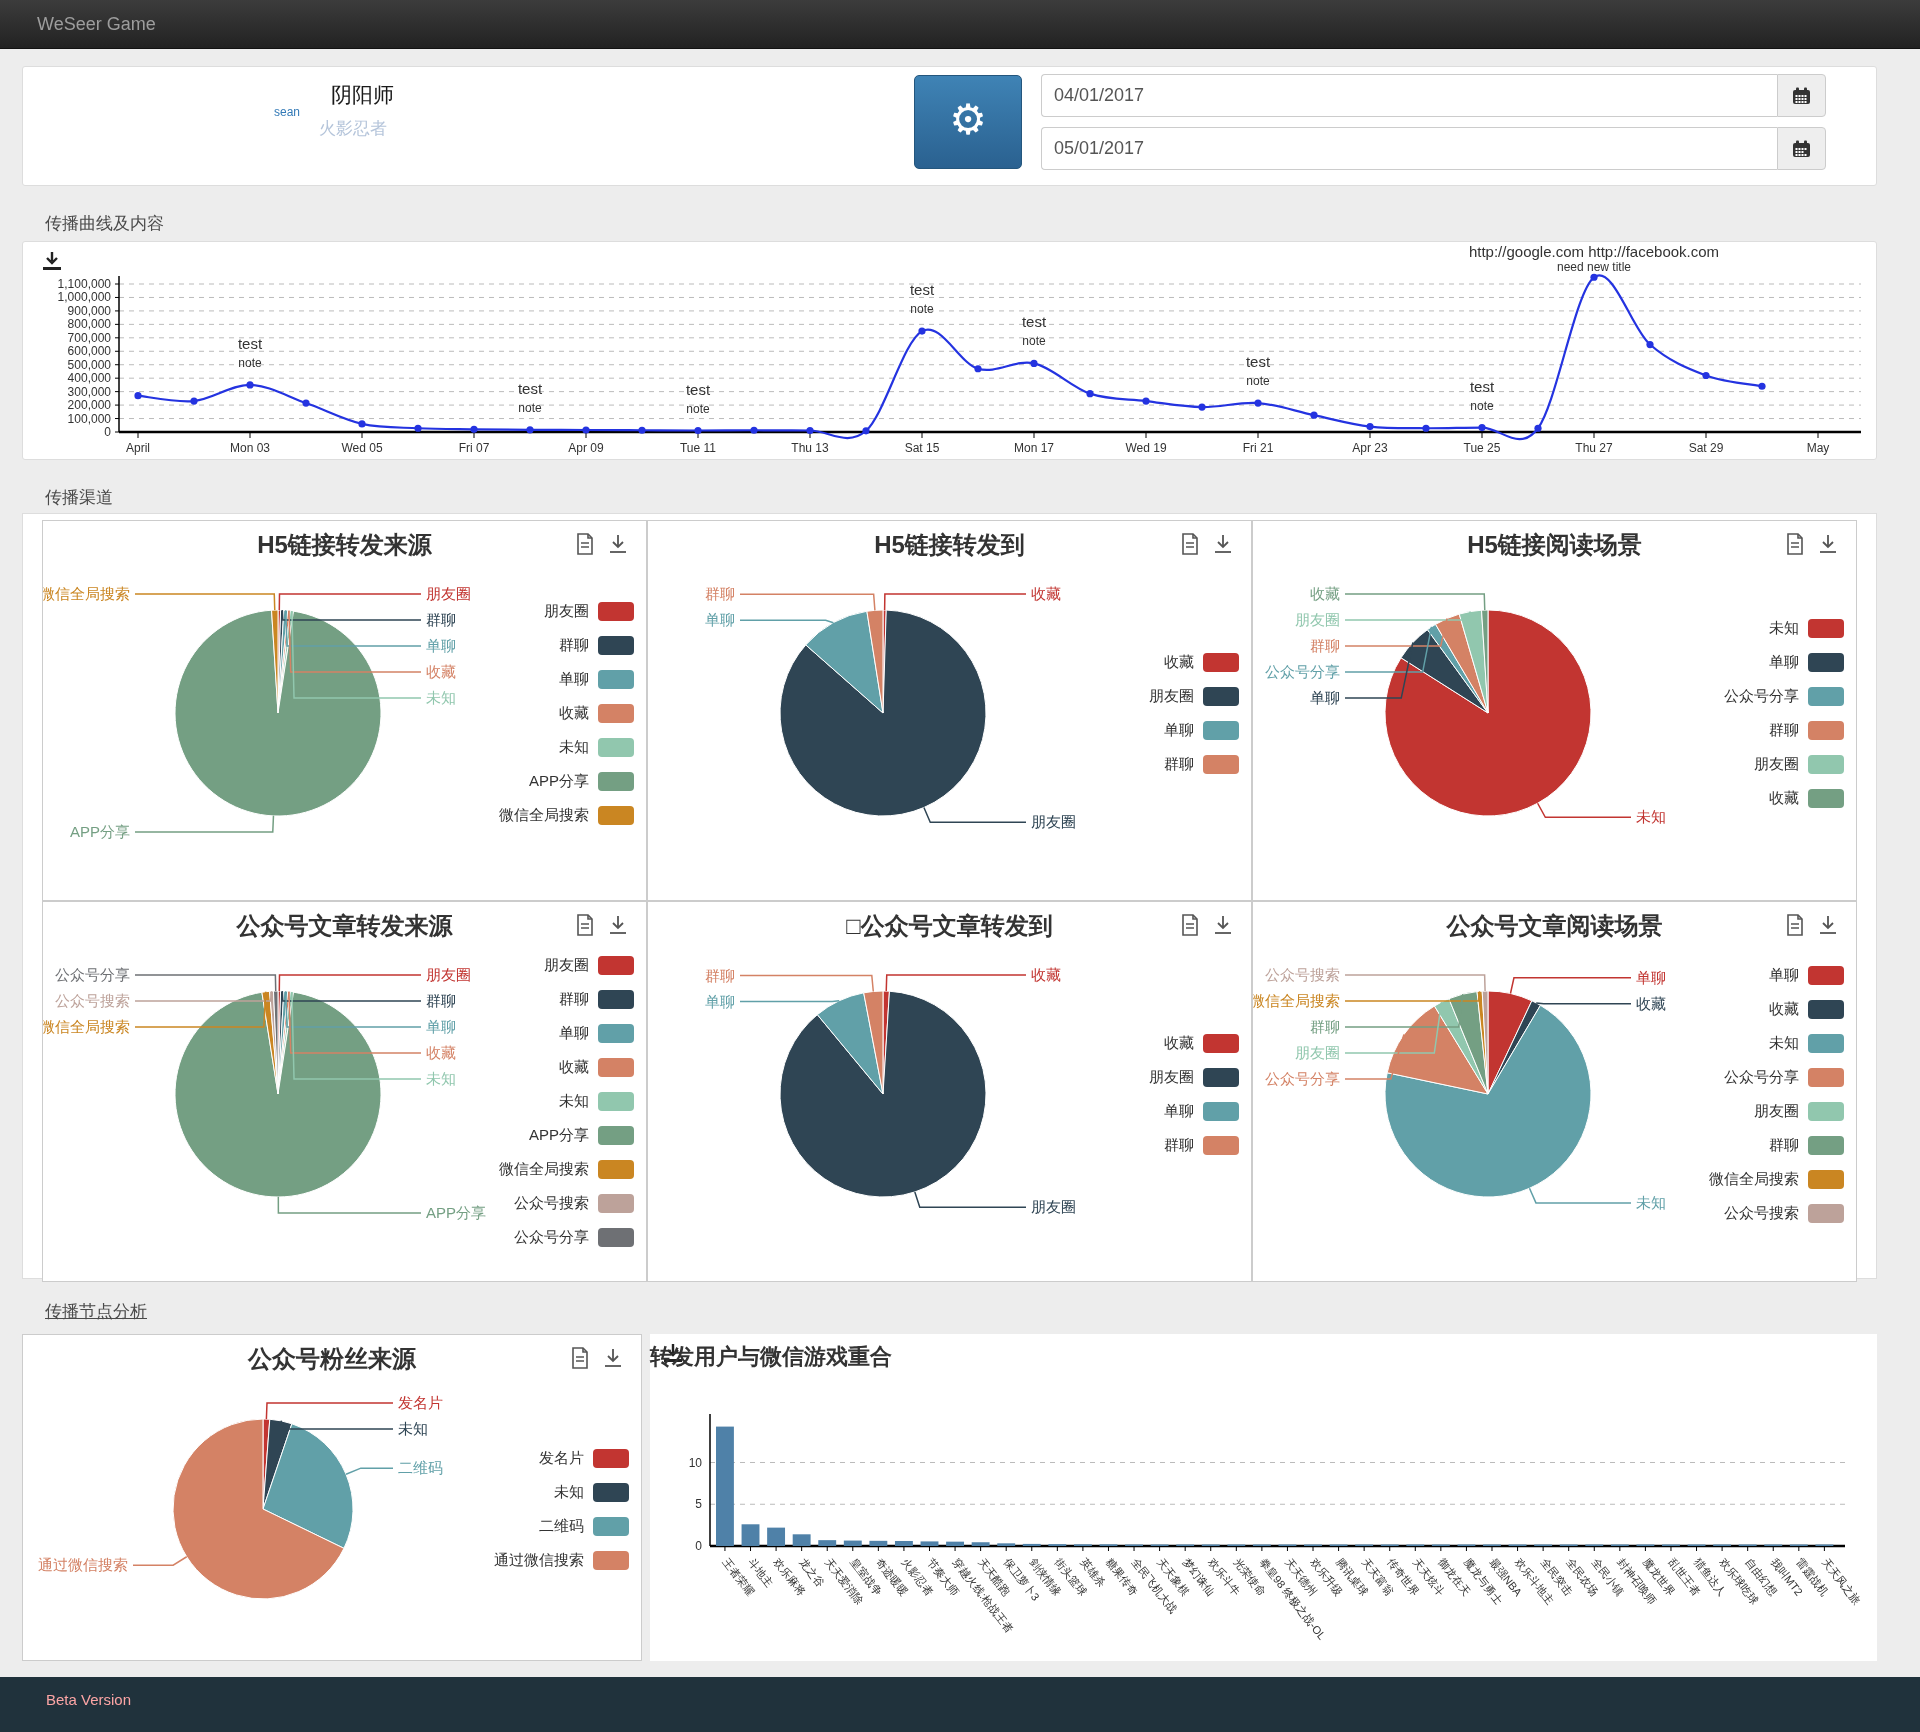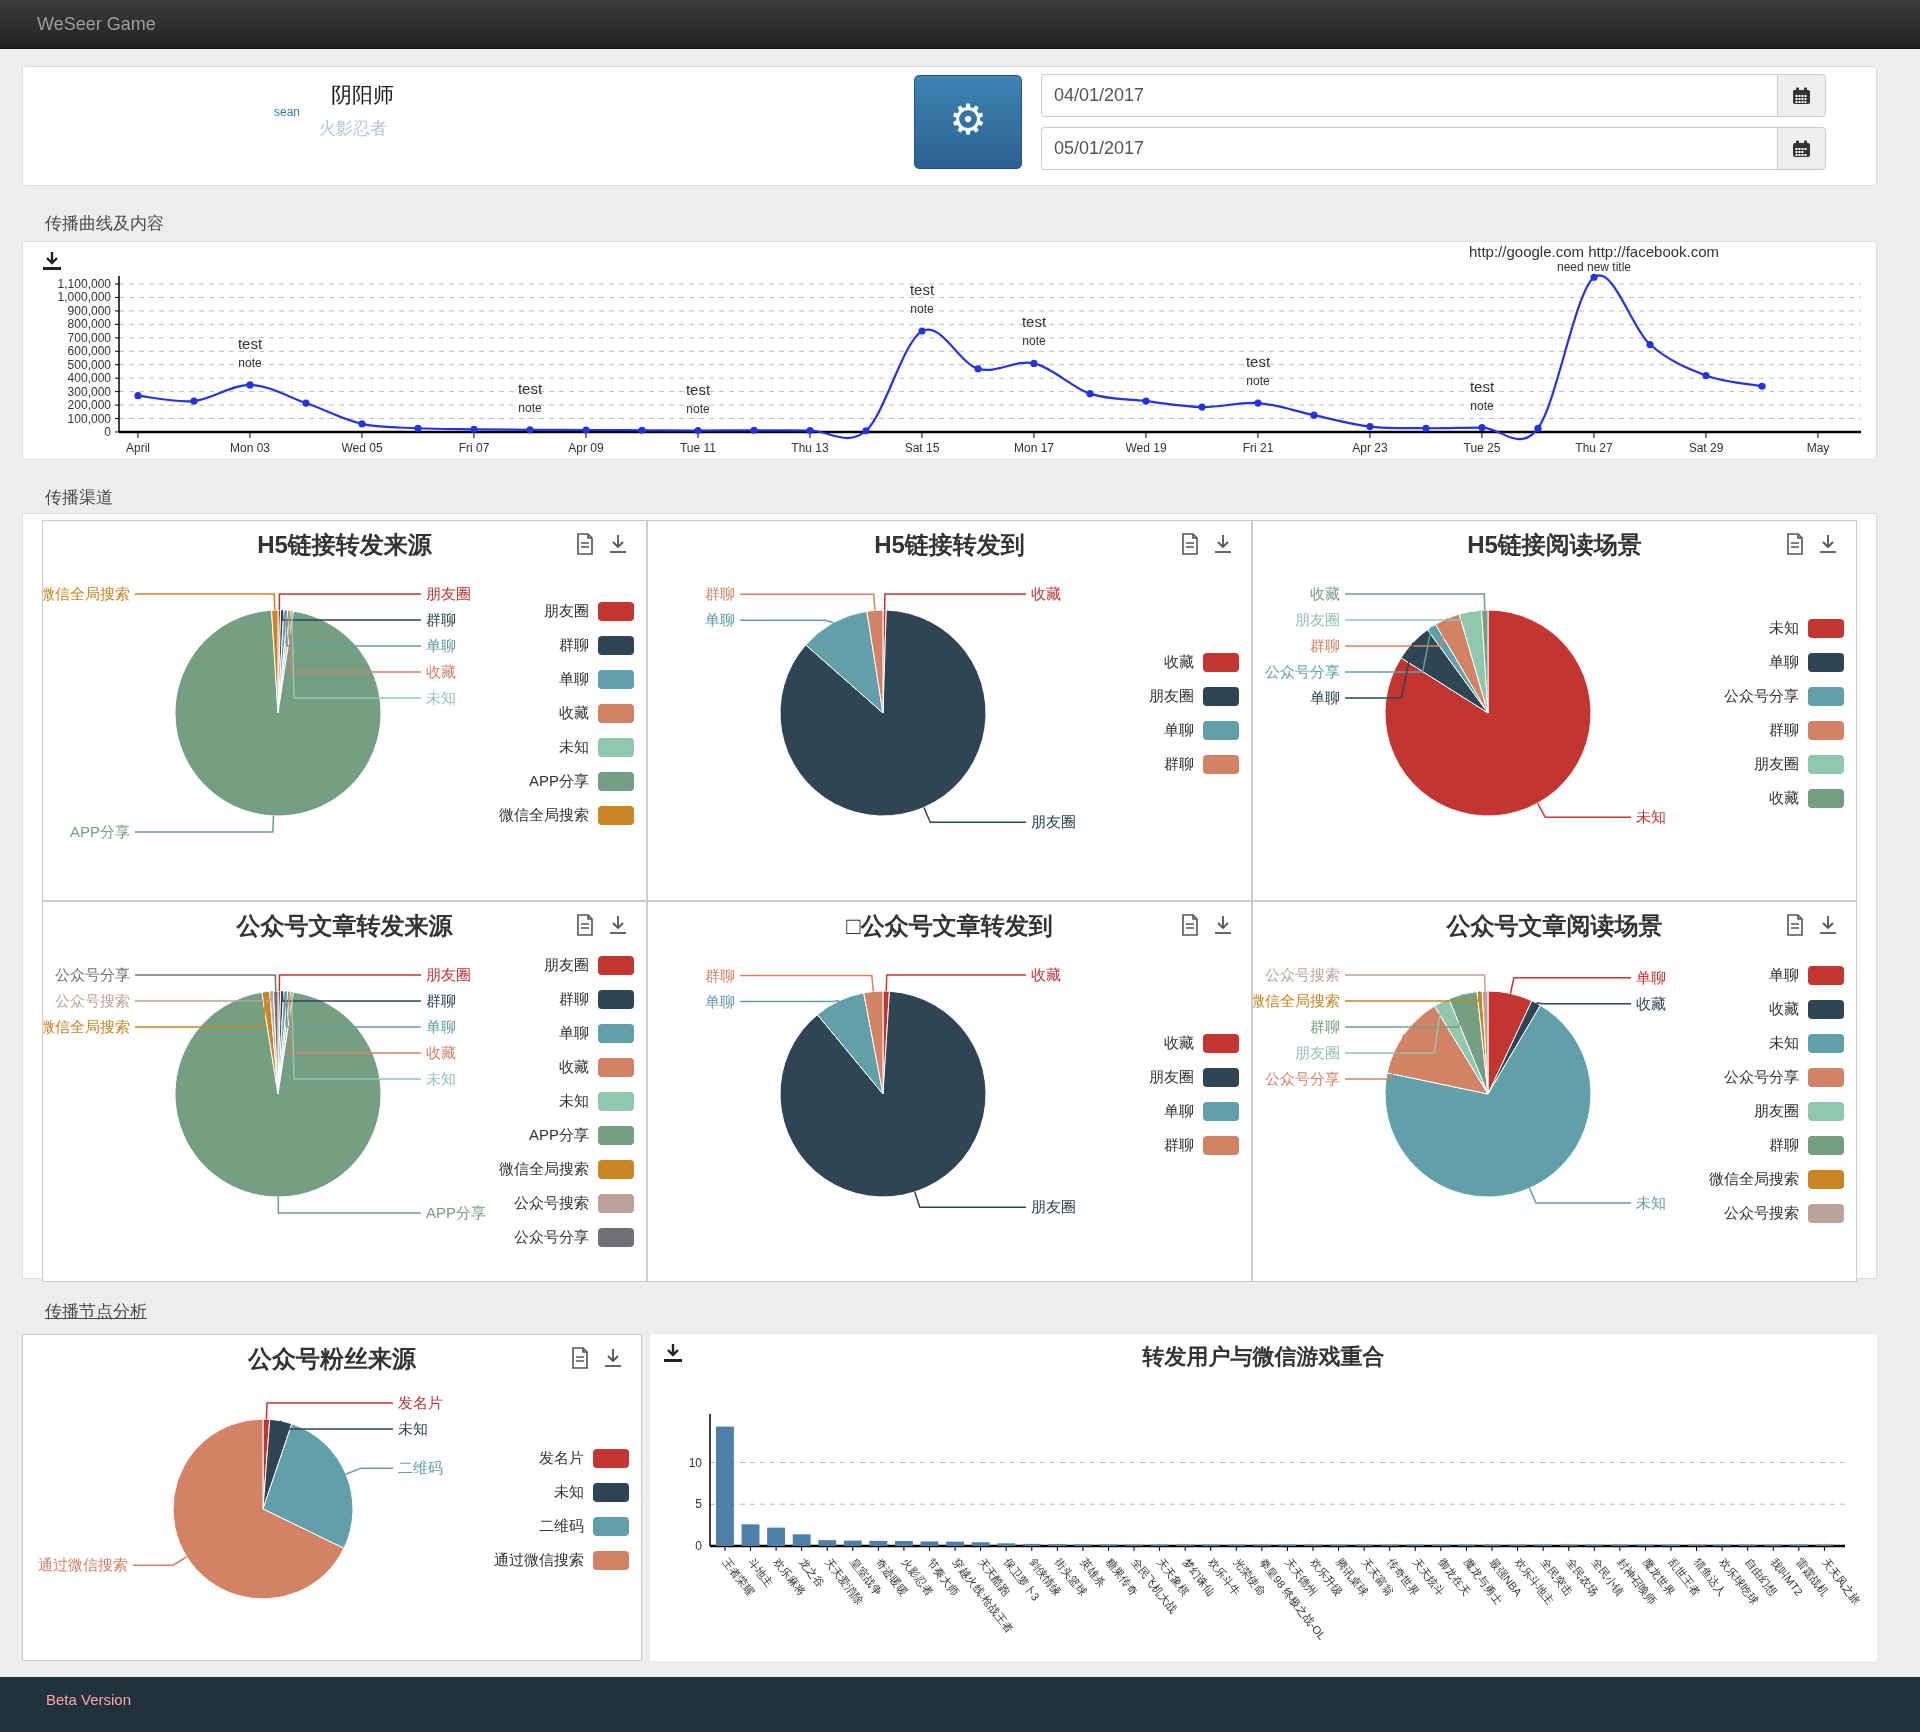--- a/index.html
+++ b/index.html
@@ -652,21 +652,21 @@
           <span class="lg-label">通过微信搜索</span>
           <span class="lg-swatch" style="background: rgb(212, 130, 101);"></span>
         </div>
       </div>
   </div>
   <div style="position:absolute;left:650px;top:1334px;width:1227px;height:327px;background:#fff;">
     <svg class="dl-icon" style="left:12px;top:8px;" width="22" height="22" viewBox="0 0 22 22">
       <path d="M11 2 v9 M6 8 l5 5 5-5" stroke="#222" stroke-width="2.4" fill="none"></path>
       <path d="M2 17 h18 v3 h-18 z" fill="#222"></path>
     </svg>
-    <div style="position:absolute;top:8px;left:0;width:100%;text-align:center;font-size:22px;font-weight:bold;color:#333;">转发用户与微信游戏重合</div>
+    <div style="position:absolute;top:8px;left:0;width:100%;font-size:22px;font-weight:bold;color:#333;">转发用户与微信游戏重合</div>
     <svg id="bar-svg" width="1225" height="287" viewBox="0 0 1225 287" style="position:absolute;left:0;top:40px;">
         <text x="52" y="176" text-anchor="end" font-size="12" fill="#333">0</text>
         <line x1="60" y1="130.25" x2="1195" y2="130.25" stroke="#bbb" stroke-dasharray="5 5"></line>
         <text x="52" y="134.25" text-anchor="end" font-size="12" fill="#333">5</text>
         <line x1="60" y1="88.5" x2="1195" y2="88.5" stroke="#bbb" stroke-dasharray="5 5"></line>
         <text x="52" y="92.5" text-anchor="end" font-size="12" fill="#333">10</text>
         <line x1="60" y1="40" x2="60" y2="172" stroke="#000" stroke-width="1.5"></line>
         <line x1="60" y1="172" x2="1195" y2="172" stroke="#000" stroke-width="2.5"></line>
         <rect x="66" y="52.595" width="17.89772727272727" height="119.405" fill="#4f81a8"></rect>
         <line x1="74.94886363636364" y1="172" x2="74.94886363636364" y2="177" stroke="#000"></line>

